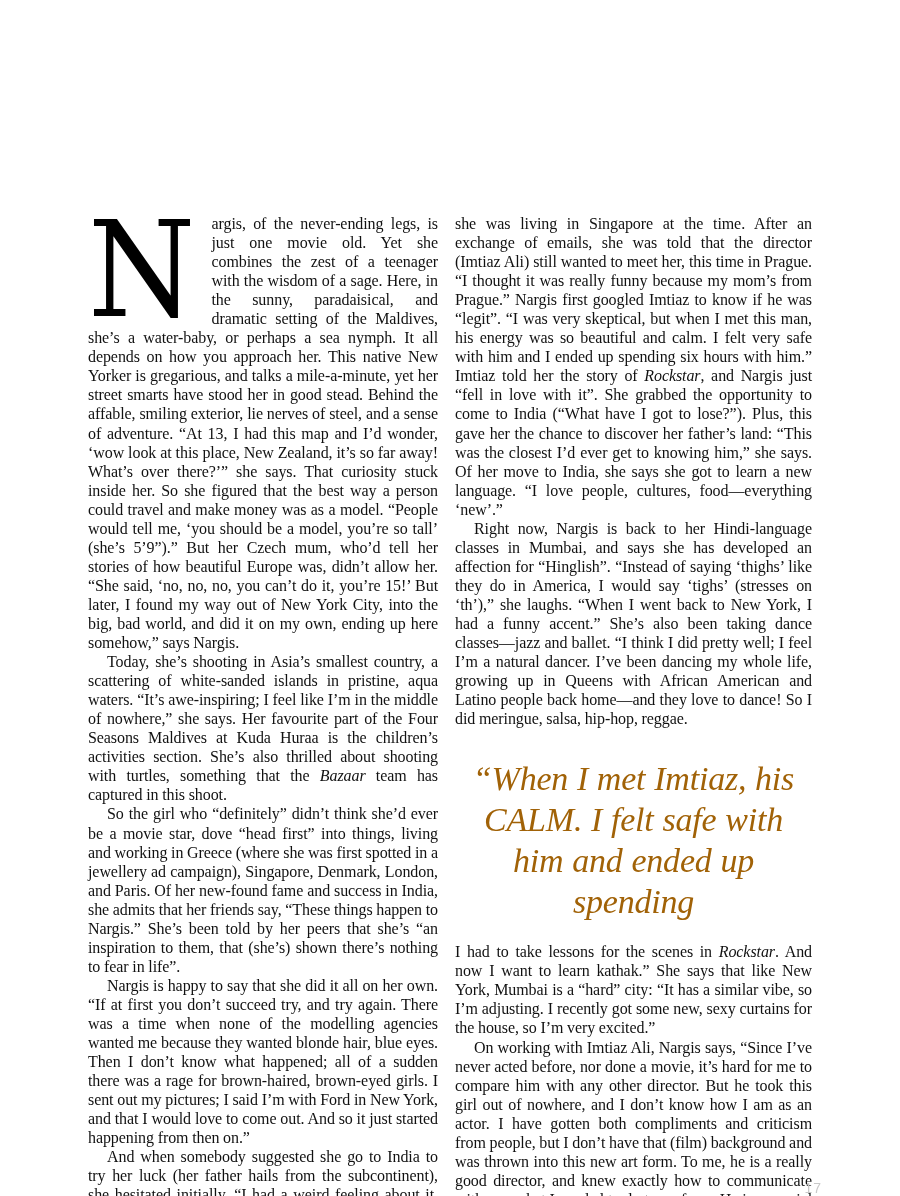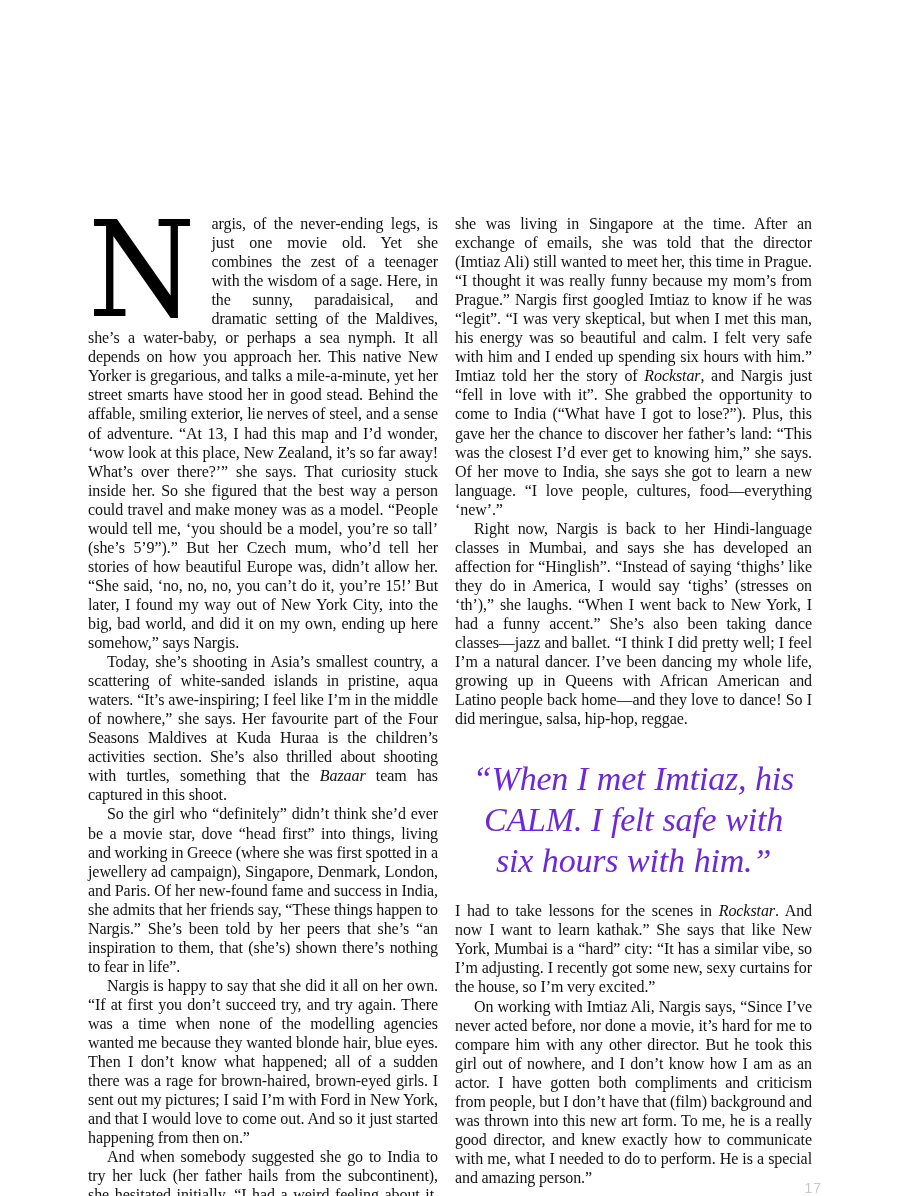--- a/index.html
+++ b/index.html
@@ -85,21 +85,21 @@
 
   
   .pull-quote {
     margin: 30px 0 20px 0;
     padding: 0;
     text-align: center;
     font-family: "Liberation Serif", "DejaVu Serif", serif;
     font-style: italic;
     font-size: 34px;
     line-height: 41px;
-    color: #6d28d9;
+    color: #a16207;
     letter-spacing: -0.2px;
     word-spacing: 0.5px;
   }
 
   .pull-quote .ql { white-space: normal; display: block; }
 
   
   .folio {
     position: absolute;
     right: 78px;
@@ -137,21 +137,21 @@
 
     <div class="col col-right">
 
       <p class="body-p first">she was living in Singapore at the time. After an exchange of emails, she was told that the director (Imtiaz Ali) still wanted to meet her, this time in Prague. “I thought it was really funny because my mom’s from Prague.” Nargis first googled Imtiaz to know if he was “legit”. “I was very skeptical, but when I met this man, his energy was so beautiful and calm. I felt very safe with him and I ended up spending six hours with him.” Imtiaz told her the story of <em class="ital">Rockstar</em>, and Nargis just “fell in love with it”. She grabbed the opportunity to come to India (“What have I got to lose?”). Plus, this gave her the chance to discover her father’s land: “This was the closest I’d ever get to knowing him,” she says. Of her move to India, she says she got to learn a new language. “I love people, cultures, food—everything ‘new’.”</p>
 
       <p class="body-p">Right now, Nargis is back to her Hindi-language classes in Mumbai, and says she has developed an affection for “Hinglish”. “Instead of saying ‘thighs’ like they do in America, I would say ‘tighs’ (stresses on ‘th’),” she laughs. “When I went back to New York, I had a funny accent.” She’s also been taking dance classes—jazz and ballet. “I think I did pretty well; I feel I’m a natural dancer. I’ve been dancing my whole life, growing up in Queens with African American and Latino people back home—and they love to dance! So I did meringue, salsa, hip-hop, reggae.</p>
 
       <blockquote class="pull-quote">
           <span class="ql">“When I met Imtiaz, his</span>
           <span class="ql">CALM. I felt safe with</span>
-          <span class="ql">six hours with him.”</span>
+          <span class="ql">him and ended up spending</span>
         </blockquote>
 
       <p class="body-p first">I had to take lessons for the scenes in <em class="ital">Rockstar</em>. And now I want to learn kathak.” She says that like New York, Mumbai is a “hard” city: “It has a similar vibe, so I’m adjusting. I recently got some new, sexy curtains for the house, so I’m very excited.”</p>
 
       <p class="body-p">On working with Imtiaz Ali, Nargis says, “Since I’ve never acted before, nor done a movie, it’s hard for me to compare him with any other director. But he took this girl out of nowhere, and I don’t know how I am as an actor. I have gotten both compliments and criticism from people, but I don’t have that (film) background and was thrown into this new art form. To me, he is a really good director, and knew exactly how to communicate with me, what I needed to do to perform. He is a special and amazing person.”</p>
     </div>
   </div>
 
   <div class="folio">17</div>
 

